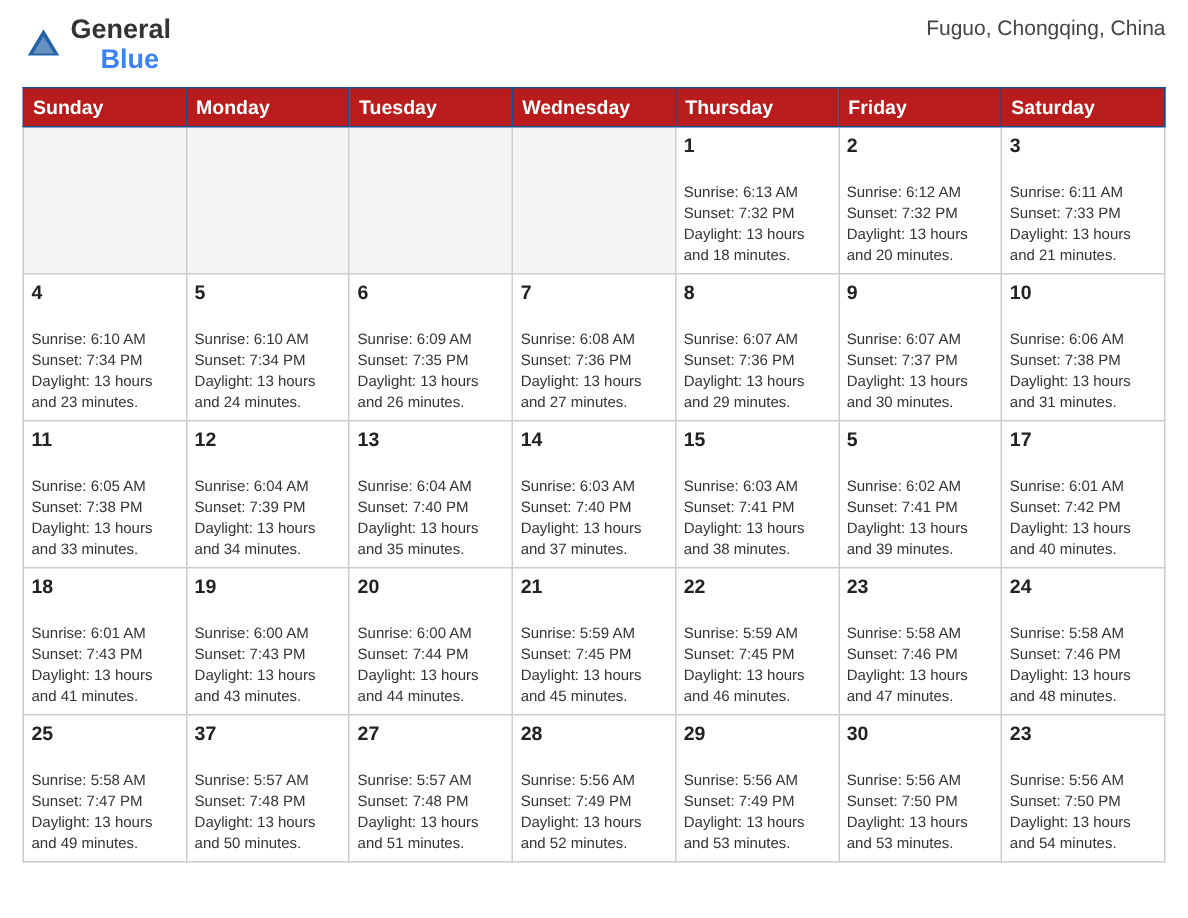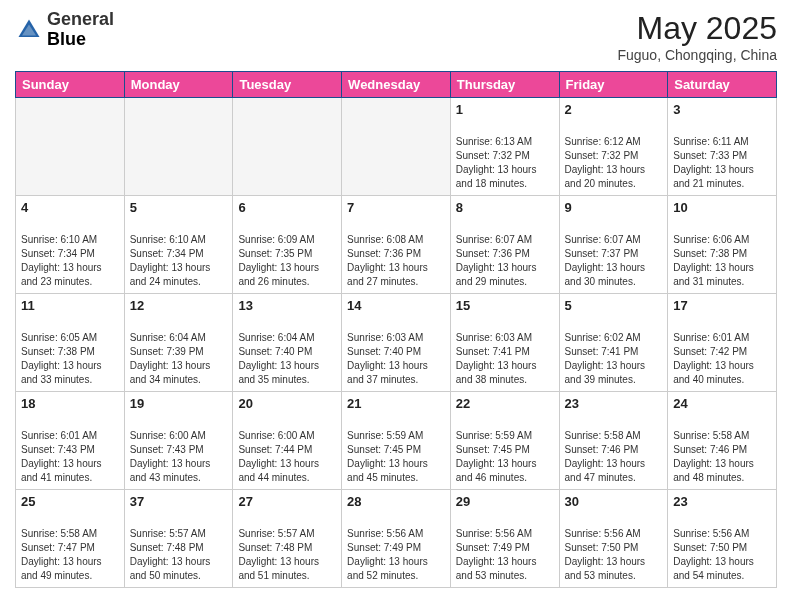--- a/index.html
+++ b/index.html
@@ -21,21 +21,21 @@
       display: flex;
       align-items: center;
       gap: 4px;
     }
     .logo-text {
       font-size: 18px;
       font-weight: bold;
       line-height: 1.1;
     }
     .logo-general { color: #333; }
-    .logo-blue { color: #000000; }
+    .logo-blue { color: #3b82f6; margin-left: 20px; }
     .logo-icon {
       width: 28px;
       height: 28px;
     }
     .title-block {
       text-align: right;
     }
     .title-block .month-year {
       font-size: 32px;
       color: #222;
@@ -44,21 +44,21 @@
     .title-block .location {
       font-size: 14px;
       color: #444;
     }
     .calendar {
       width: 100%;
       border-collapse: collapse;
       border: 1px solid #ccc;
     }
     .calendar th {
-      background: #ec4899;
+      background: #b91c1c;
       color: #fff;
       text-align: left;
       padding: 5px 6px;
       font-size: 13px;
       font-weight: bold;
       border: 1px solid #1a4d8f;
     }
     .calendar td {
       width: 14.28%;
       vertical-align: top;
@@ -94,21 +94,20 @@
     <svg class="logo-icon" viewBox="0 0 40 40">
       <polygon points="20,5 35,30 5,30" fill="#2563a8"></polygon>
       <polygon points="20,12 30,28 10,28" fill="#fff" opacity="0.3"></polygon>
     </svg>
     <div class="logo-text">
       <span class="logo-general">General</span><br>
       <span class="logo-blue">Blue</span>
     </div>
   </div>
   <div class="title-block">
-    <div class="month-year">May 2025</div>
     <div class="location">Fuguo, Chongqing, China</div>
   </div>
 </div>
 
 <table class="calendar">
   <thead>
     <tr>
     <th>Sunday</th>
         <th>Monday</th>
         <th>Tuesday</th>

